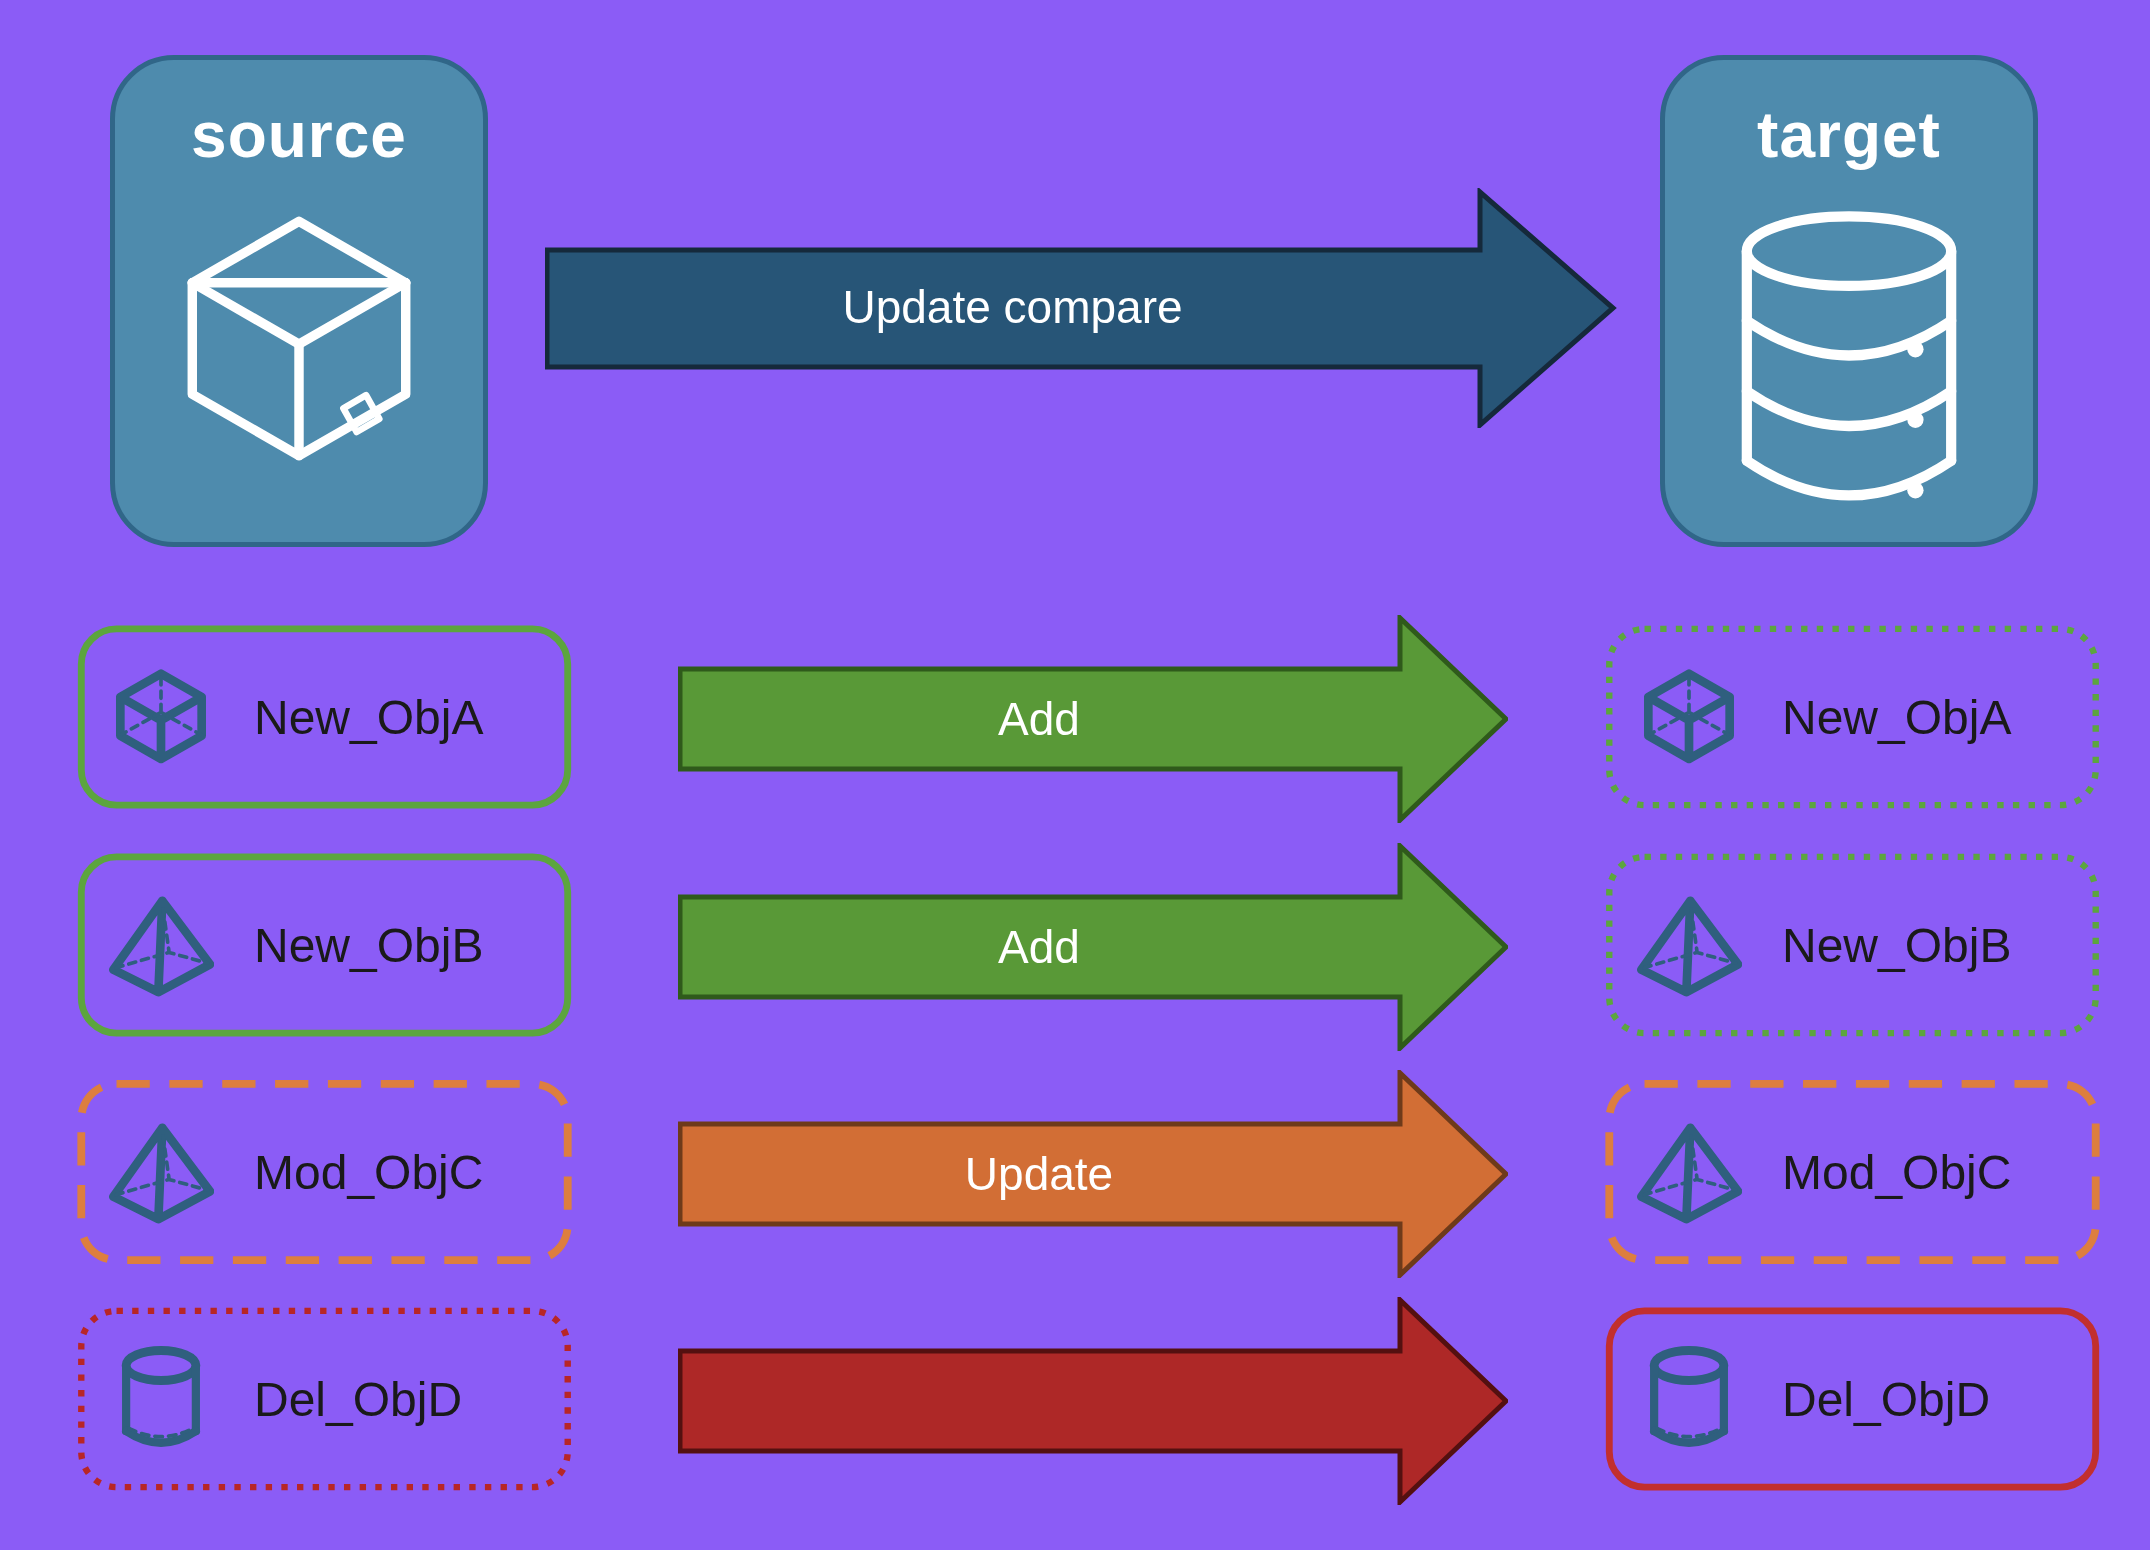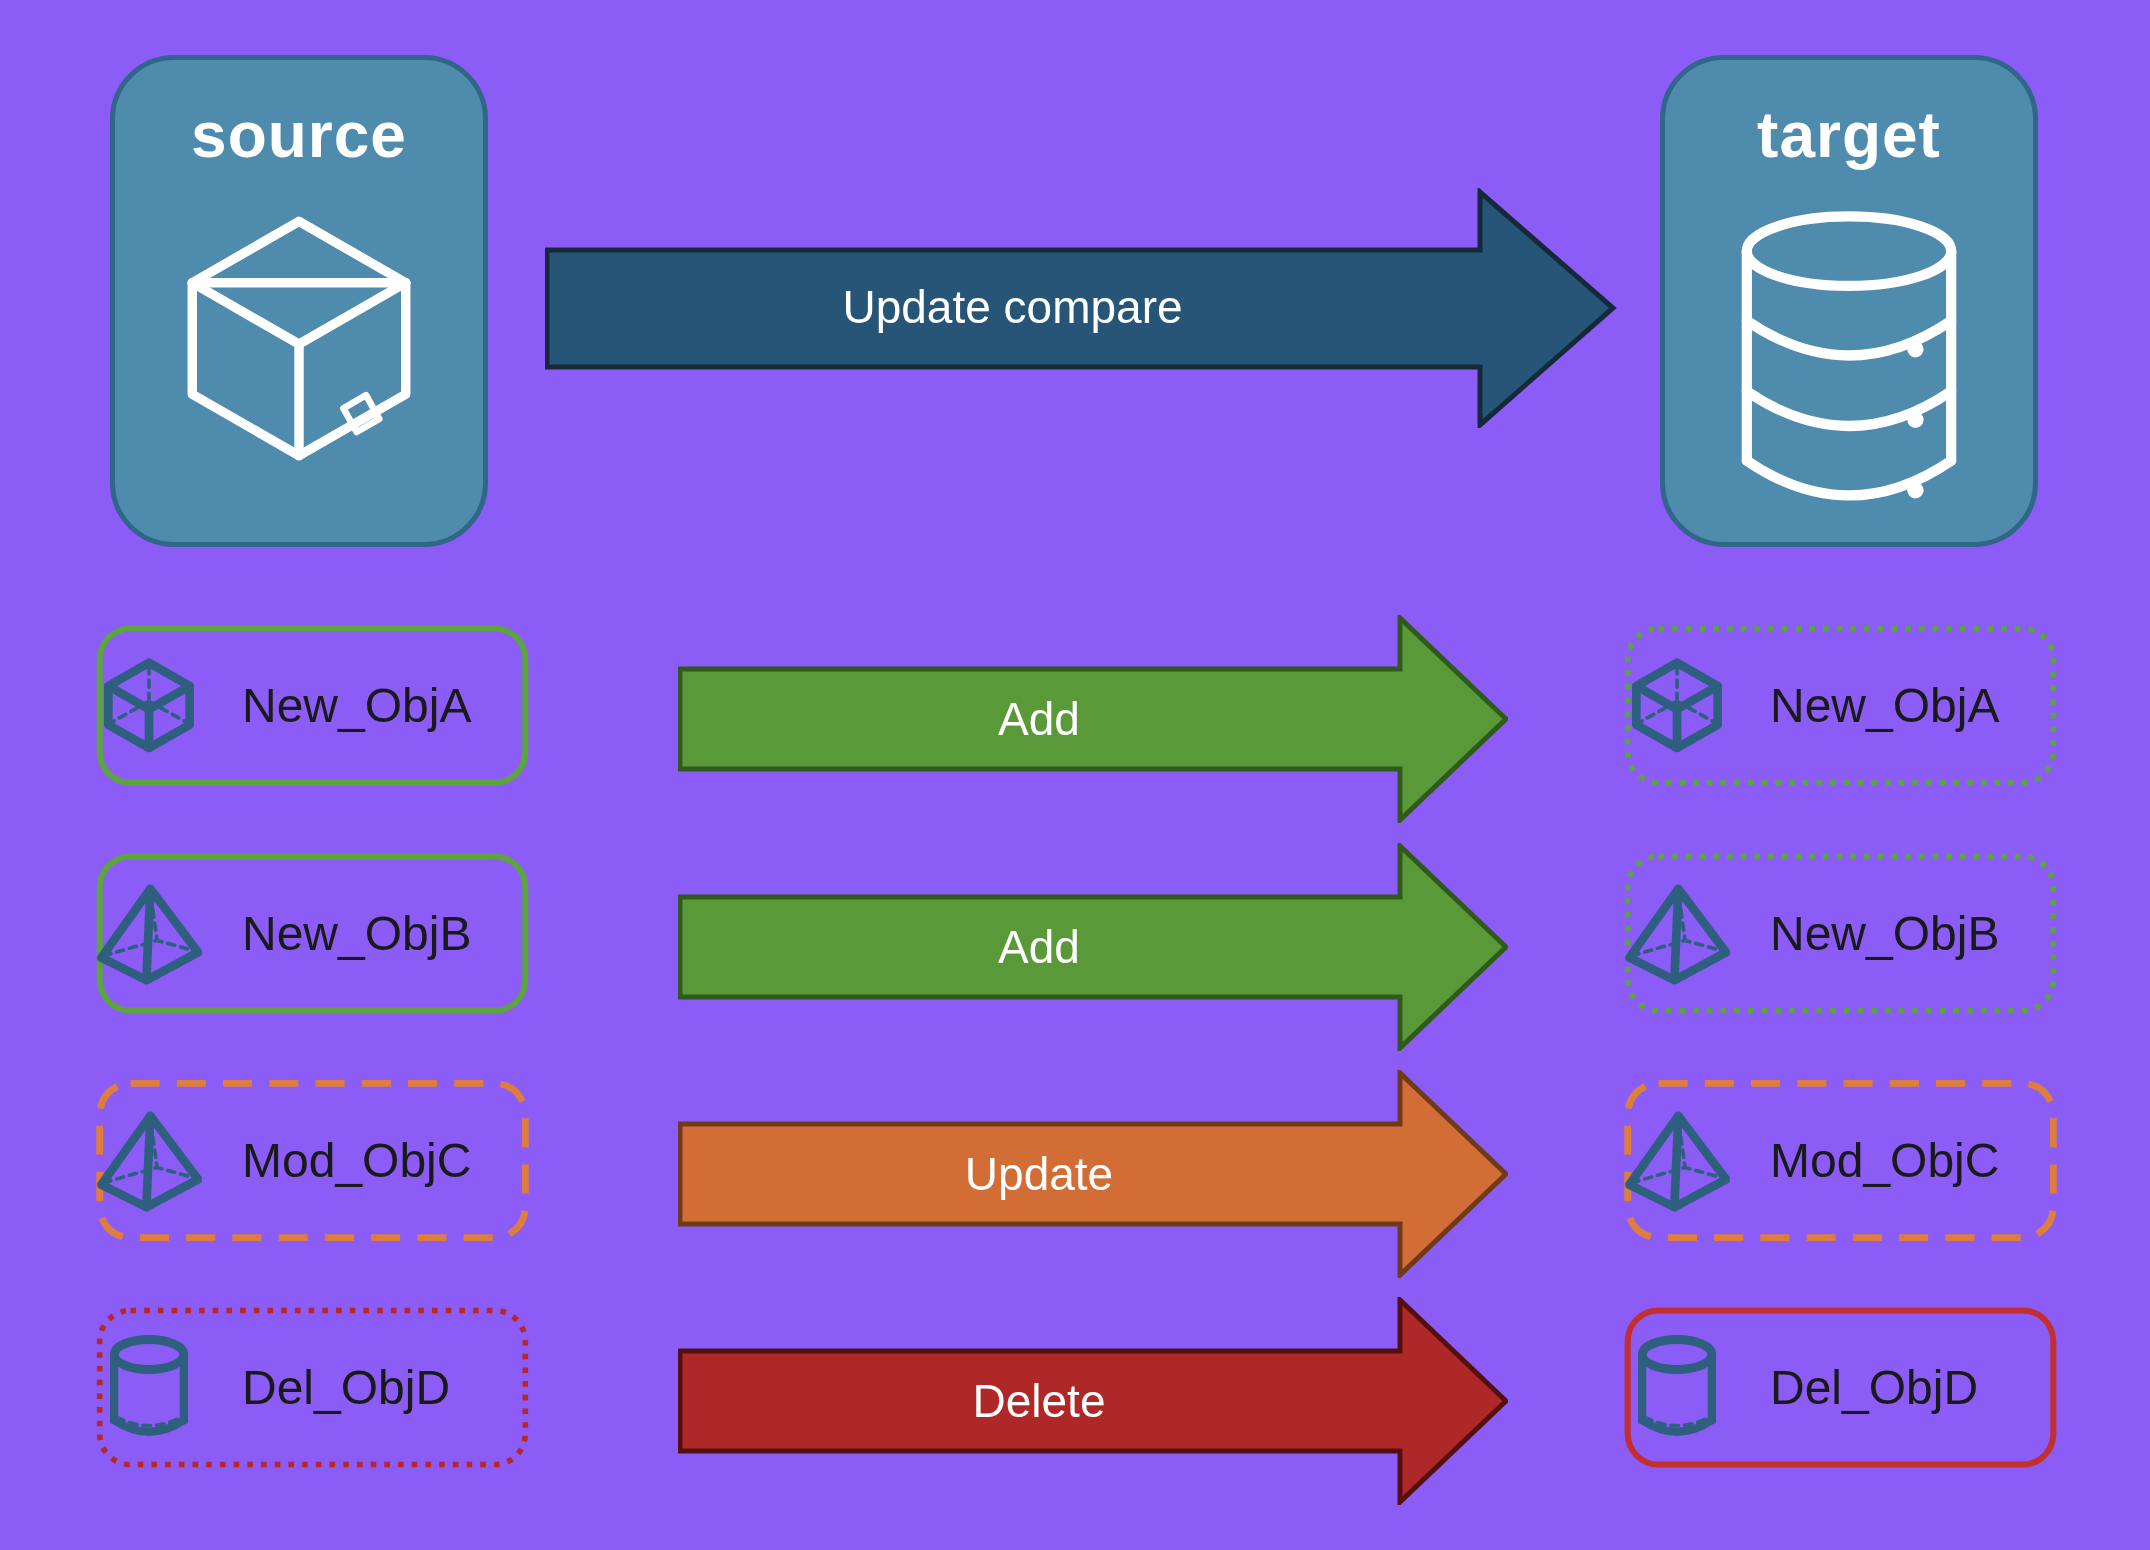--- a/index.html
+++ b/index.html
@@ -21,22 +21,22 @@
   .pkg-icon{top:150px;}
   .db-icon{top:143px;}
 
   .arrow-svg{position:absolute;display:block;}
   .arrow-label{
     position:absolute;color:#ffffff;font-size:46px;text-align:center;
     display:flex;align-items:center;justify-content:center;
   }
 
   .obj-box{
-    position:absolute;width:505px;height:161px;box-sizing:border-box;
-    display:flex;align-items:center;gap:40px;padding-left:36px;
+    position:absolute;width:505px;height:184px;box-sizing:border-box;
+    display:flex;align-items:center;gap:40px;padding-left:36px;margin-left:12px;
   }
   .obj-border{position:absolute;left:0;top:0;width:100%;height:100%;}
   .icon-slot{width:106px;flex:0 0 106px;display:flex;align-items:center;justify-content:center;position:relative;z-index:1;}
   .obj-label{font-size:48px;color:#1A1A1A;position:relative;z-index:1;white-space:nowrap;}
 
   .r0{top:625px;} .r1{top:853px;border-radius:29px;} .r2{top:1080px;} .r3{top:1307px;}
   .left-col{left:60px;} .right-col{left:1588px;}
 </style>
 </head>
 <body>
@@ -198,21 +198,20 @@
           <path stroke-width="5.5" stroke-dasharray="11 9" d="M14 122 Q61 146 108 122"></path>
         </g>
       </svg>
     </div>
     <div class="obj-label">Del_ObjD</div>
   </div>
 
   <svg class="arrow-svg" style="left:678px;top:1297px;" width="830" height="208" viewBox="0 0 830 208">
     <polygon stroke-width="5" points="2,54 722,54 722,3 828,104 722,205 722,154 2,154" fill="#AE2827" stroke="#541010"></polygon>
   </svg>
-  <div class="arrow-label" style="left:678px;top:1351px;width:722px;height:100px;">Delete</div>
 
   <div class="obj-box right-col r3">
     <svg class="obj-border" width="505" height="188" viewBox="0 0 505 188">
       <rect x="4" y="4" width="497" height="180" rx="36" fill="none" stroke-width="7" stroke="#C22F2E"></rect>
     </svg>
     <div class="icon-slot">
       <svg width="84" height="108" viewBox="0 0 122 158">
         <g fill="none" stroke="#2F5F7E" stroke-linecap="round">
           <ellipse stroke-width="13" cx="61" cy="30" rx="51" ry="22"></ellipse>
           <path stroke-width="12" d="M10 32 L10 126 M112 32 L112 126"></path>

